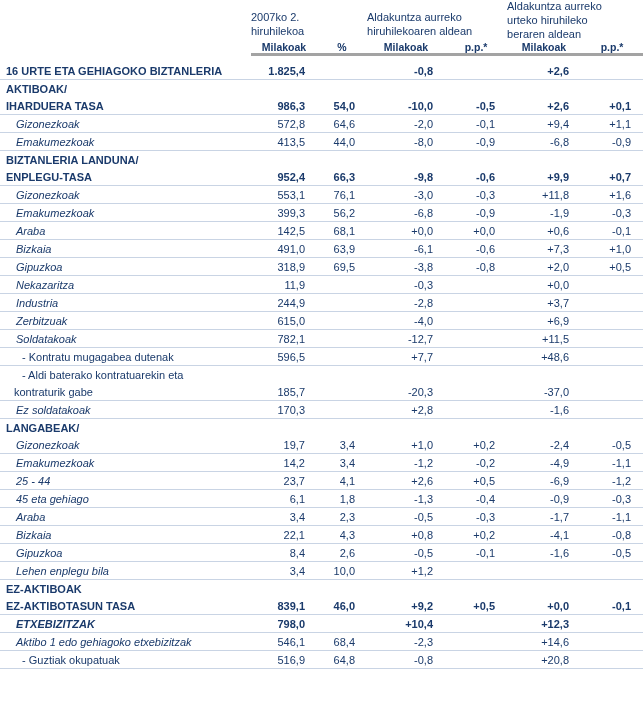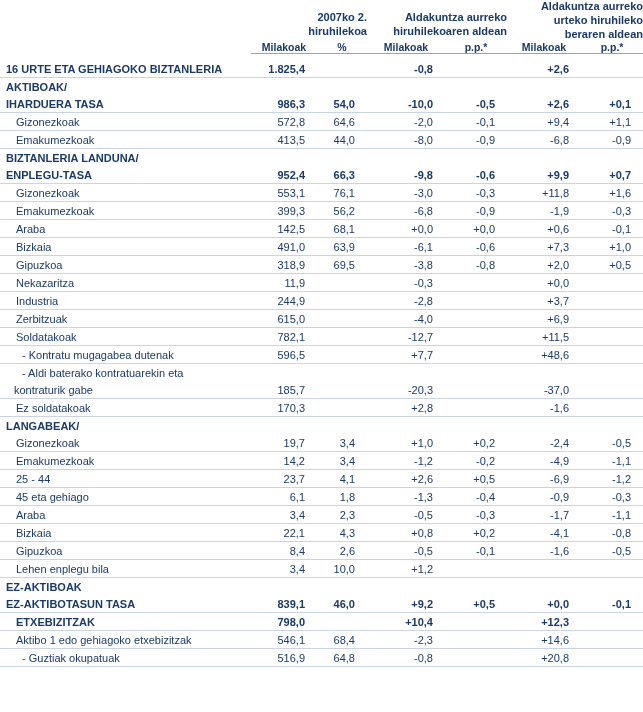--- a/index.html
+++ b/index.html
@@ -27,37 +27,37 @@
   col.c-label { width: 251px; }
   col.c-mil1  { width: 66px; }
   col.c-pct1  { width: 50px; }
   col.c-mil2  { width: 78px; }
   col.c-pp1   { width: 62px; }
   col.c-mil3  { width: 74px; }
   col.c-pp2   { width: 62px; }
 
   
   .hdr-group {
-    text-align: right;
-    font-weight: bold;
+    text-align: left;
+    font-weight: normal;
     font-size: 11px;
     color: #1a3a6b;
     padding: 4px 4px 2px 4px;
     line-height: 1.25;
   }
   .hdr-group.pad-top { padding-top: 8px; }
   .hdr-sub {
     text-align: center;
     font-weight: bold;
     font-size: 10.5px;
     color: #1a3a6b;
     padding: 4px 4px 5px 4px;
   }
   .hdr-underline {
-    border-bottom: 1px solid #a3a3a3;
+    border-bottom: 3px solid #a3a3a3;
   }
   .spacer-row td { height: 6px; font-size: 0; line-height: 0; }
 
   
   tr.row td {
     border-bottom: 1px solid #c9d4e4;
     height: 17px;
     font-size: 11px;
   }
   tr.row td.label {
@@ -65,21 +65,21 @@
     padding-left: 6px;
     white-space: nowrap;
   }
   tr.row td.num {
     text-align: right;
     padding-right: 12px;
     white-space: nowrap;
   }
   tr.row.bold td { font-weight: bold; }
   tr.row.noline td { border-bottom: none; margin-left: 36px; }
-  tr.row.indent td.label { padding-left: 16px; }
+  tr.row.indent td.label { padding-left: 16px; font-style: italic; }
   tr.row.indent2 td.label { padding-left: 22px; }
   tr.row.indent3 td.label { padding-left: 14px; }
 </style>
 </head>
 <body>
 
 <table class="stats">
   <colgroup>
     <col class="c-label">
       <col class="c-mil1">

